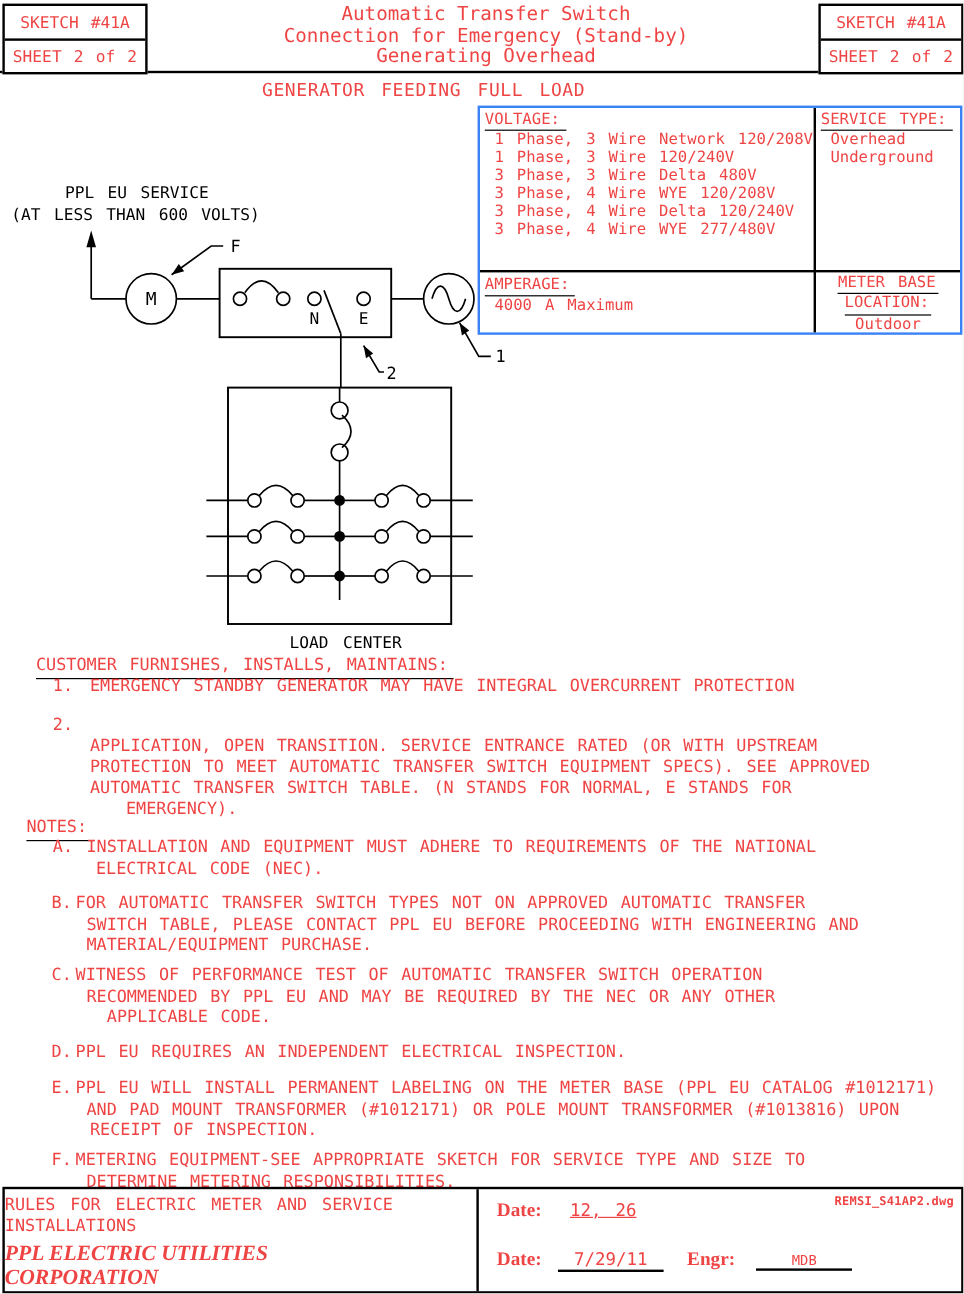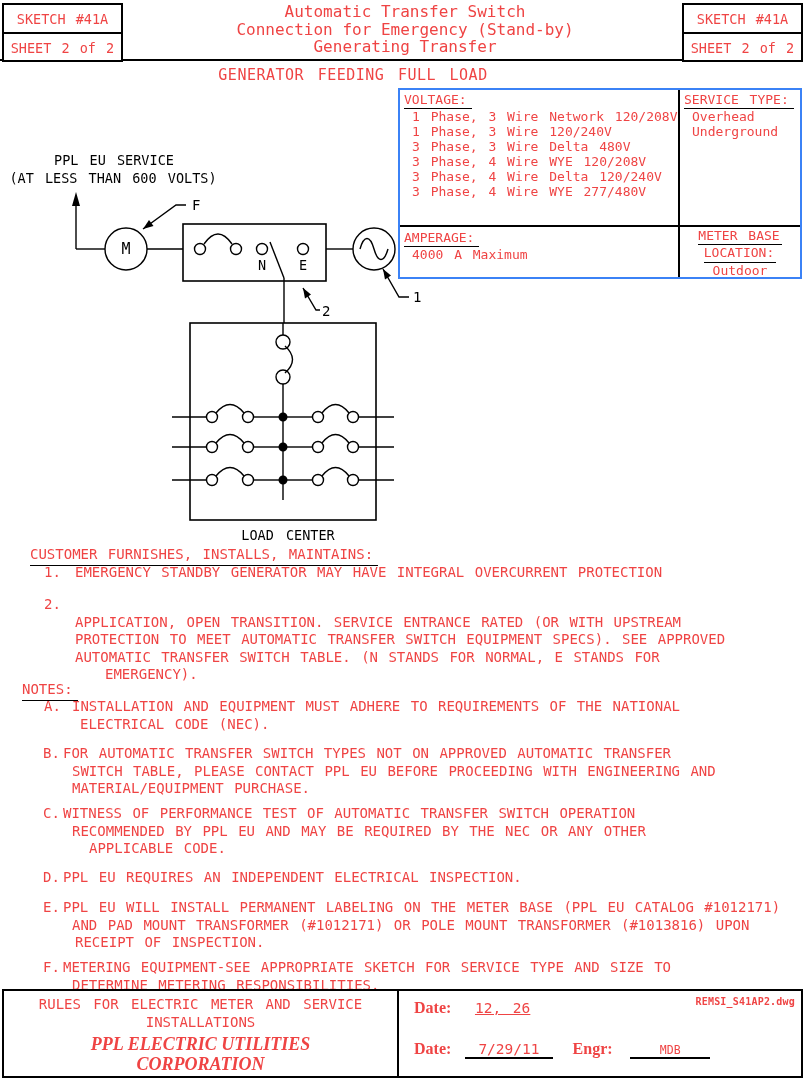--- a/index.html
+++ b/index.html
@@ -21,21 +21,21 @@
   .spec{left:398px;top:88px;width:400px;height:187px;border:2px solid #3b82f6;font-size:13px;word-spacing:3px;}
   .spec .vline{position:absolute;left:278px;top:0;width:2px;height:100%;background:#000;}
   .spec .hline{position:absolute;left:0;top:135px;width:100%;height:2px;background:#000;}
   .spec .opt{line-height:15px;padding-left:8px;white-space:nowrap;}
   .spec .head{font-size:13px;}
   
   .numcell{font-size:14px;}
   
   .footer{left:2px;top:989px;width:797px;height:85px;border:2px solid #000;}
   .footer .vdiv{position:absolute;left:393px;top:0;width:2px;height:100%;background:#000;}
-  .f-left{position:absolute;left:0;top:0;width:393px;text-align:center;}
+  .f-left{position:absolute;left:0;top:0;width:393px;text-align:left;}
   .f-line{font-size:14px;word-spacing:4px;line-height:18px;white-space:nowrap;}
   .company{font-family:"Liberation Serif",serif;font-weight:bold;font-size:18px;line-height:20px;white-space:nowrap;font-style:italic;}
   .blabel{font-family:"Liberation Serif",serif;font-weight:bold;font-size:16px;}
   .bval{font-size:14.5px;word-spacing:3px;}
   .fill-line{border-bottom:2px solid #000;display:inline-block;text-align:center;}
   .dwg{font-size:10px;font-weight:bold;letter-spacing:.2px;}
   svg text{font-family:"DejaVu Sans Mono",monospace;fill:#000;}
 </style>
 </head>
 <body>
@@ -50,21 +50,21 @@
   </div>
 
   <div class="abs hbox" style="left:682px;top:3px;">
     <div class="cell top">SKETCH #41A</div>
     <div class="cell">SHEET 2 of 2</div>
   </div>
 
   <div class="abs title">
     <div class="nowrap">Automatic Transfer Switch</div>
     <div class="nowrap">Connection for Emergency (Stand-by)</div>
-    <div class="nowrap">Generating Transfer</div>
+    <div class="nowrap">Generating Overhead</div>
   </div>
 
   <div class="abs subtitle nowrap">GENERATOR FEEDING FULL LOAD</div>
 
   <div class="abs spec">
     <div class="vline"></div>
     <div class="hline"></div>
 
     <div class="abs" style="left:4px;top:2px;">
       <div class="head"><span class="ul">VOLTAGE:</span></div>

